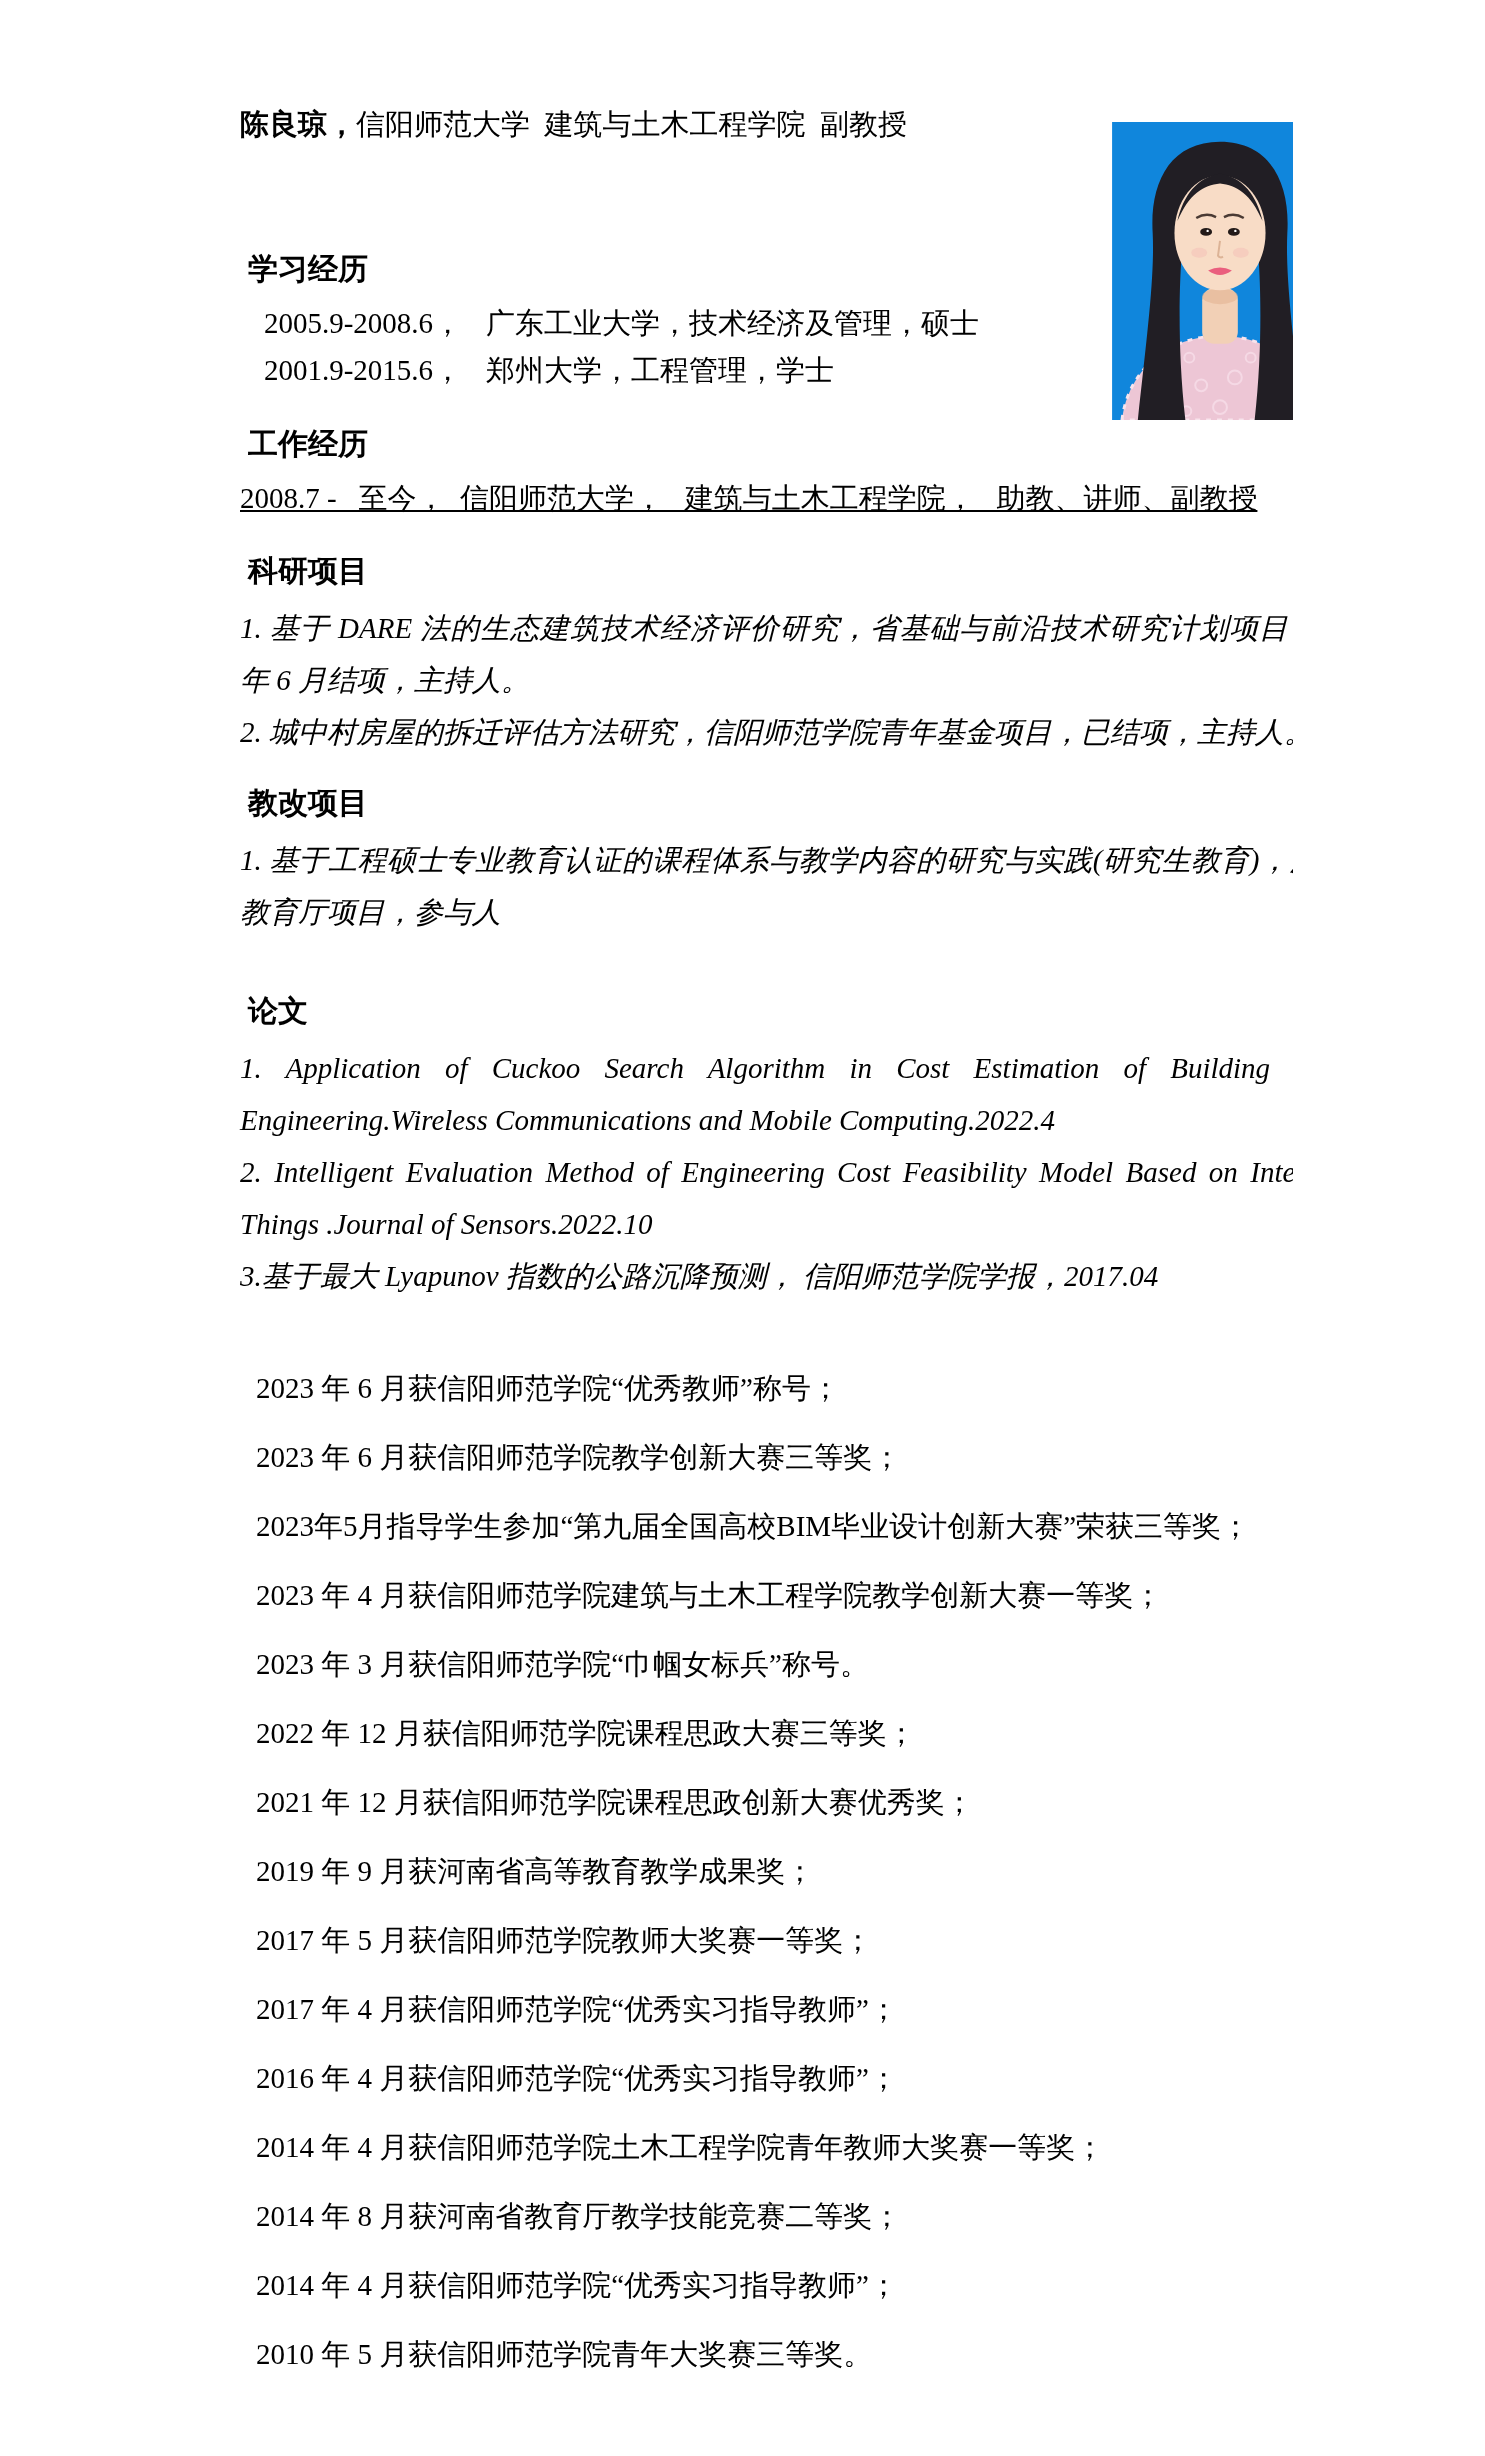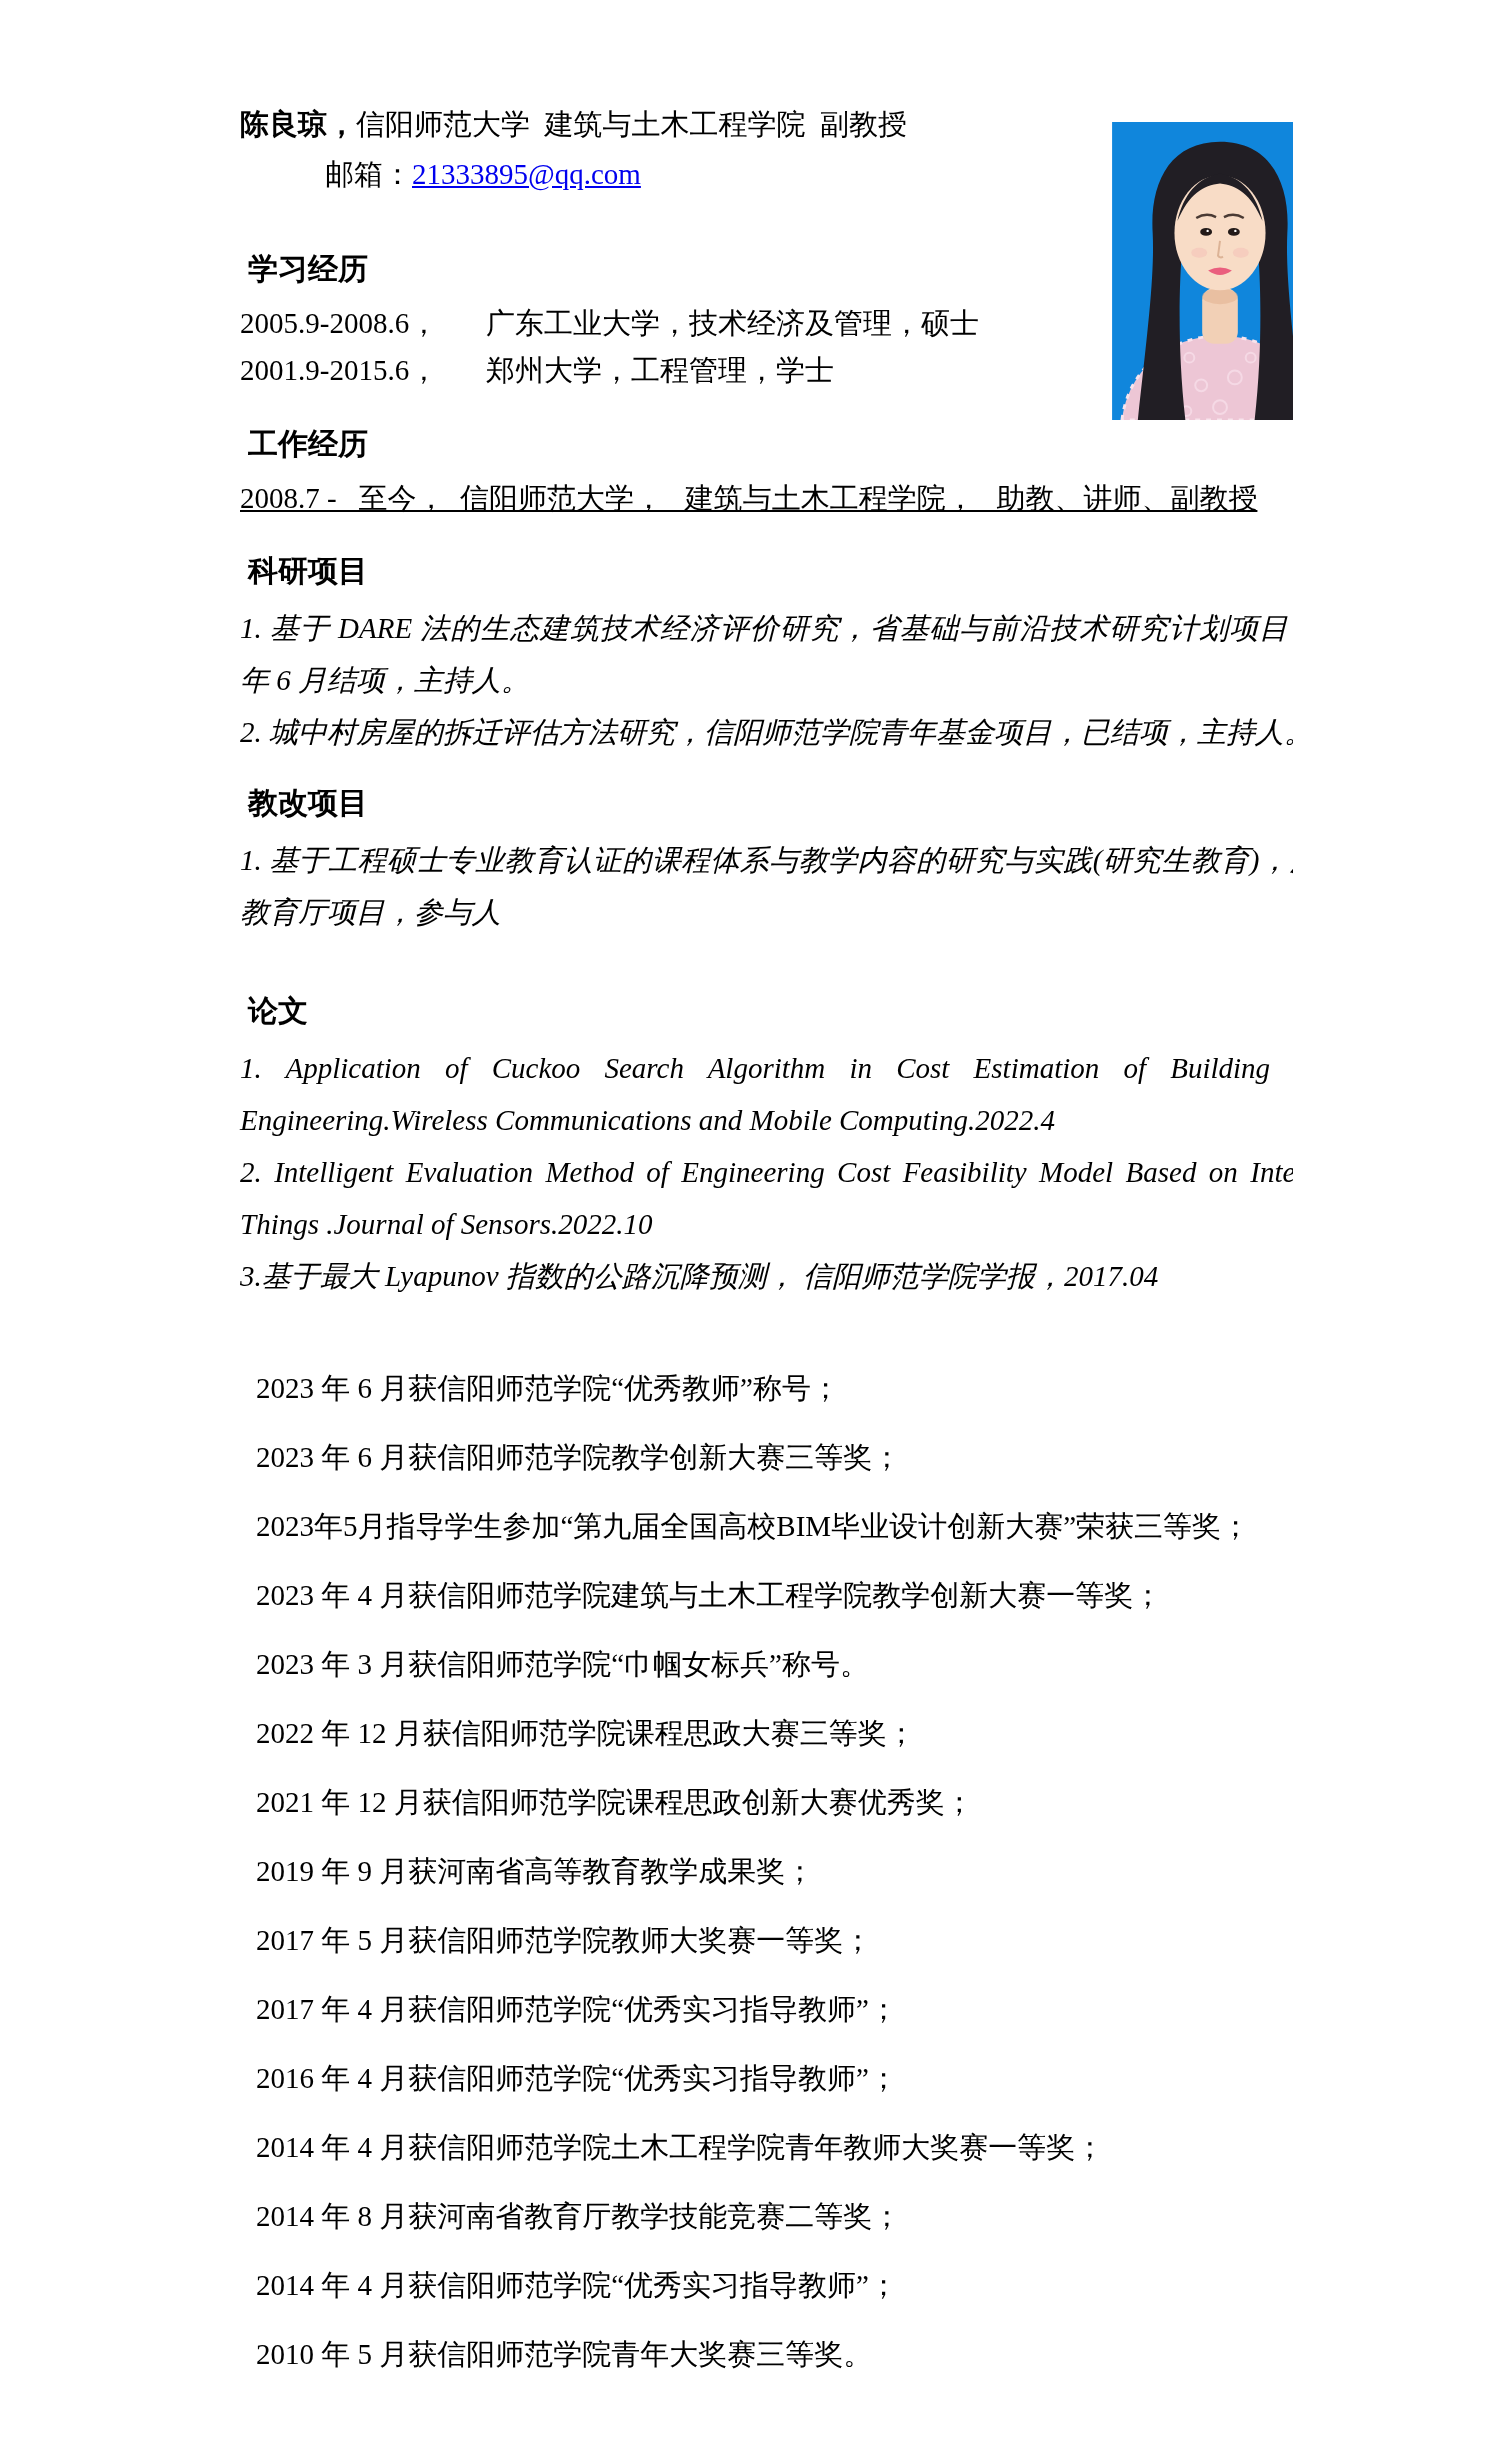--- a/index.html
+++ b/index.html
@@ -15,40 +15,39 @@
   .sec{position:absolute;left:240px;width:1137px;}
   
   .hdr-line1{font-size:29px;line-height:50px;white-space:pre-wrap;}
   .hdr-name{font-weight:700;}
   .hdr-line2{font-size:29px;line-height:50px;padding-left:85px;}
   a.email{color:#0000ee;text-decoration:underline;cursor:pointer;}
   
   .sec-title{font-size:30px;font-weight:700;line-height:46px;margin:8px;}
   
   .edu-row{display:flex;font-size:29px;line-height:47px;}
-  .edu-period{flex:0 0 246px;}
+  .edu-period{flex:0 0 246px;text-align:center;}
   .edu-detail{flex:1;}
   
   .work-line{font-size:29px;line-height:47px;white-space:pre-wrap;text-decoration:underline;}
   
   .para{font-size:29px;line-height:52px;margin:0;text-align:justify;text-align-last:left;text-justify:inter-character;font-style:italic;}
   
   .award{font-size:29px;line-height:53px;margin:16px;}
   
   .photo{position:absolute;left:1112px;top:122px;width:217px;height:298px;}
   .photo svg{display:block;width:100%;height:100%;}
 </style>
 </head>
 <body>
 
 <div class="page">
 
   <div class="sec" style="top:99px">
     <div class="hdr-line1"><span class="hdr-name">陈良琼，</span><span>信阳师范大学  建筑与土木工程学院  副教授</span></div>
-    <div class="hdr-line2"><span>邮箱：</span><a class="email" href="#">21333895@qq.com</a></div>
   </div>
 
   <div class="photo">
     <svg viewBox="0 0 219 301" xmlns="http://www.w3.org/2000/svg">
       <rect width="219" height="301" fill="#1086dc"></rect>
 
       <path d="M10,301 C16,250 58,216 109,216 C160,216 203,250 209,301 Z" fill="#edc6d5"></path>
       <path d="M10,301 C16,250 58,216 109,216 C160,216 203,250 209,301 Z" fill="none" stroke="#f8e3ec" stroke-width="3" stroke-dasharray="5 6"></path>
       <g stroke="#f7dde8" stroke-width="2" fill="none" opacity="0.85">
         <circle cx="60" cy="252" r="7"></circle>

